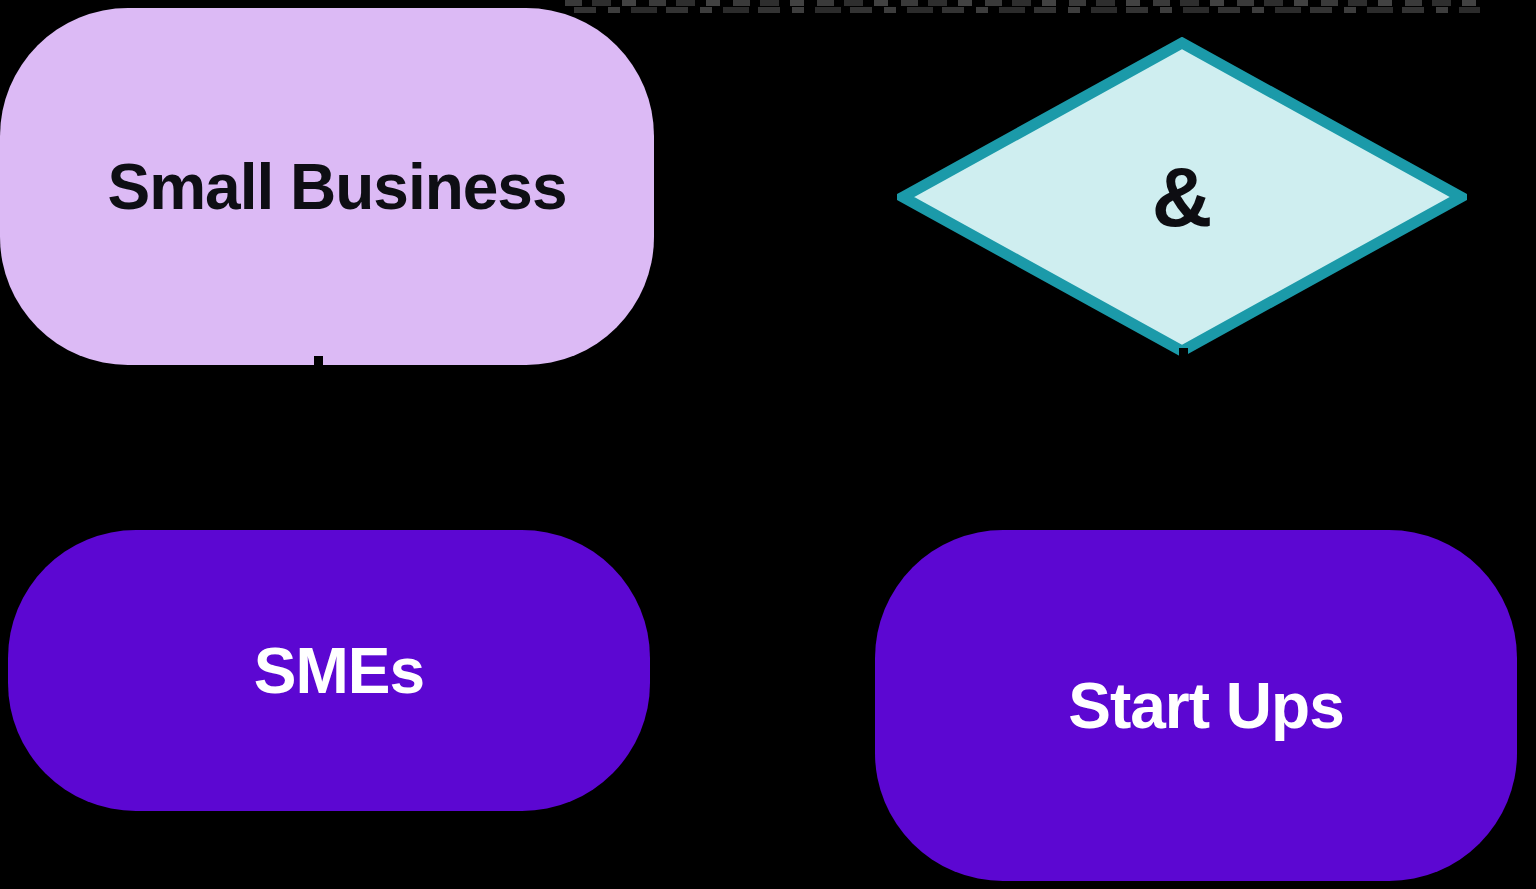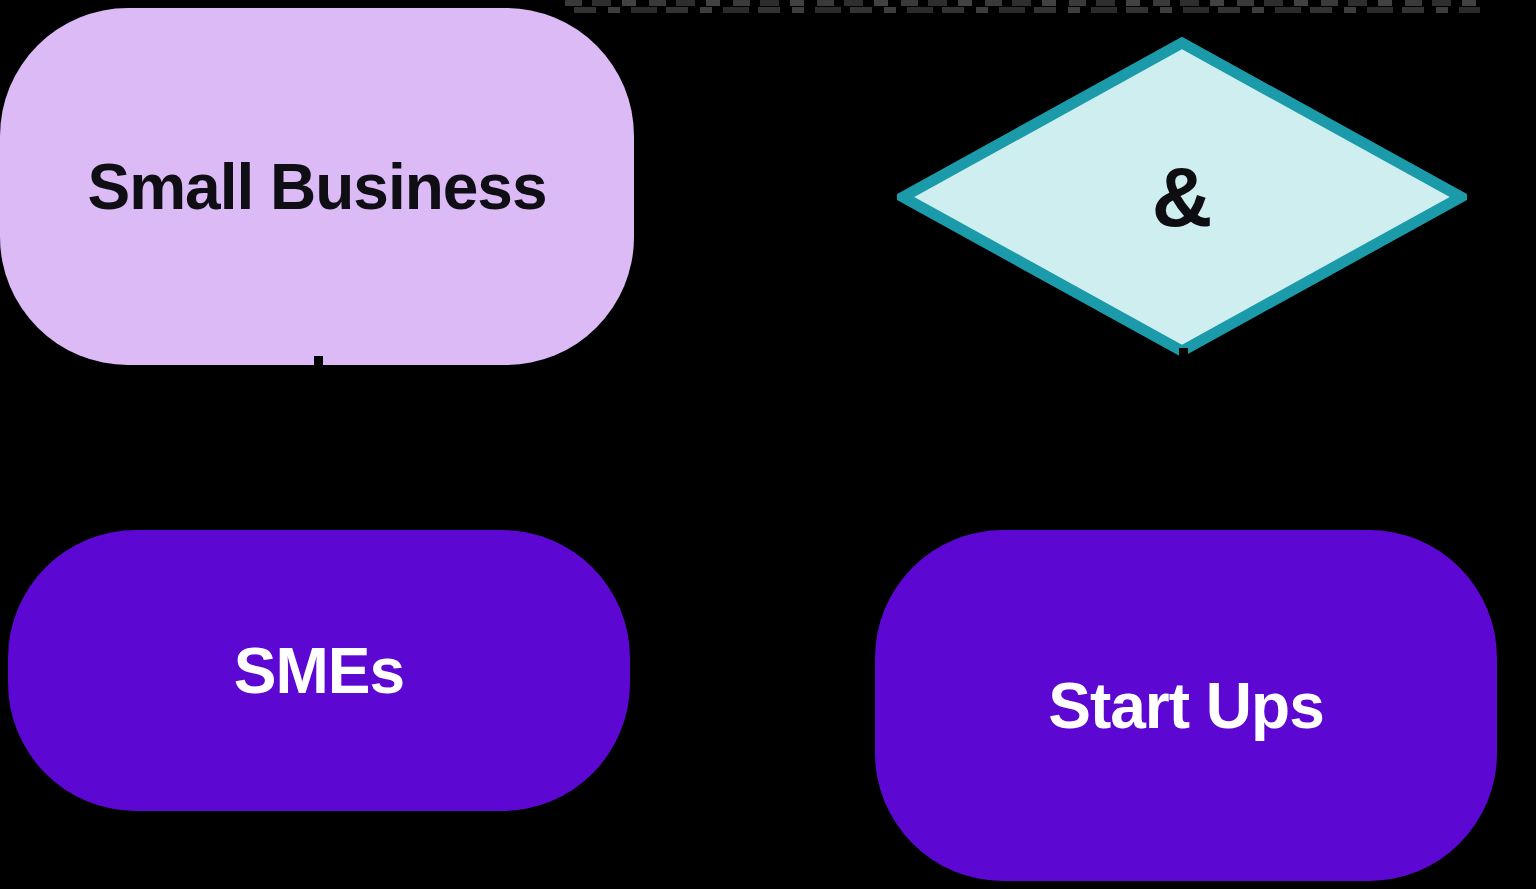--- a/index.html
+++ b/index.html
@@ -21,20 +21,21 @@
     display: flex;
     align-items: center;
     justify-content: center;
     text-align: center;
     font-weight: 700;
     letter-spacing: -1px;
   }
   .rounded-node {
     border-radius: 128px;
     font-size: 64px;
+    padding-left: 20px;
   }
   .node-small-business { left: 0px;   top: 8px;   width: 634px; height: 357px; }
   .node-smes           { left: 8px;   top: 530px; width: 622px; height: 281px; }
   .node-startups       { left: 875px; top: 530px; width: 622px; height: 351px; justify-content: center; }
   .diamond-wrap {
     position: absolute;
     left: 897px; top: 37px;
     width: 570px; height: 320px;
   }
   .diamond-wrap svg { display: block; width: 100%; height: 100%; }

